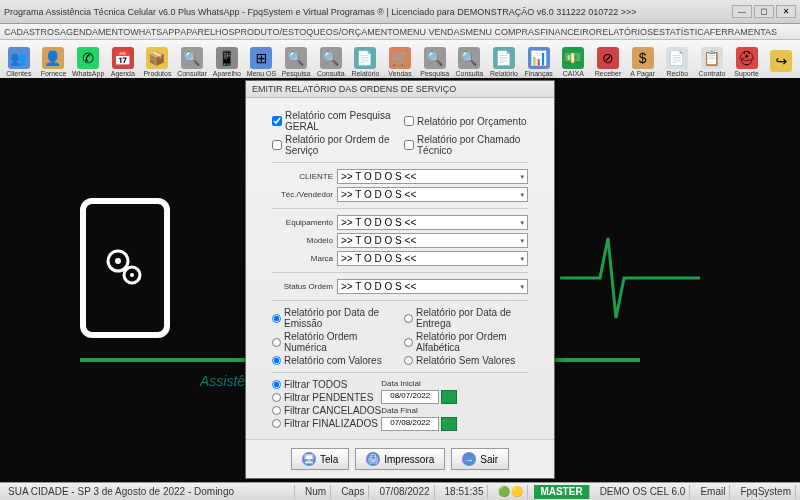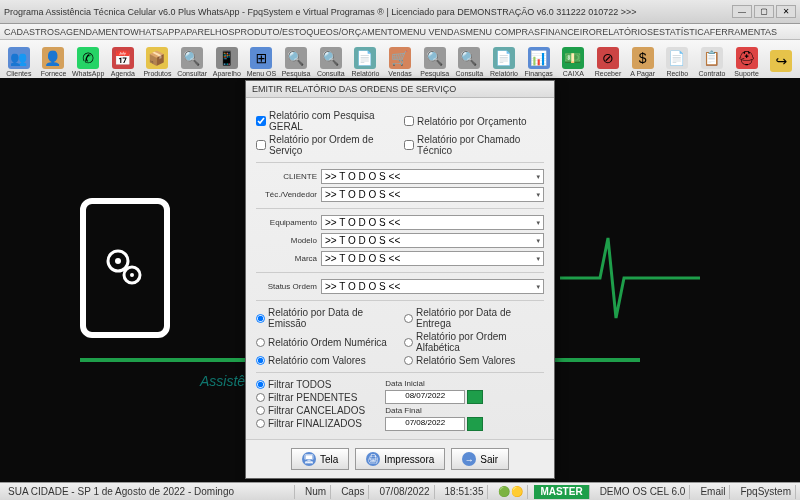--- a/index.html
+++ b/index.html
@@ -15,38 +15,38 @@
 .tb-ico { width: 22px; height: 22px; border-radius: 3px; display: flex; align-items: center; justify-content: center; font-size: 14px; }
 .tb-lbl { font-size: 7px; color: #333; margin-top: 1px; white-space: nowrap; }
 .bg { position: absolute; top: 78px; left: 0; right: 0; bottom: 18px; background: #0a0a0a; display: flex; align-items: center; justify-content: center; overflow: hidden; }
 .logo { position: absolute; left: 80px; top: 120px; }
 .logo-phone { width: 90px; height: 140px; border: 6px solid #fff; border-radius: 12px; display: flex; align-items: center; justify-content: center; }
 .logo-line { position: absolute; left: 80px; top: 280px; width: 560px; height: 4px; background: #1e9e4a; }
 .logo-tag { position: absolute; left: 200px; top: 295px; color: #0f766e; font-size: 14px; font-style: italic; }
 .pulse { position: absolute; right: 100px; top: 140px; }
 .dialog { position: absolute; left: 245px; top: 80px; width: 310px; background: linear-gradient(#f2f2f2,#e8e8e8); border: 1px solid #666; box-shadow: 2px 2px 8px rgba(0,0,0,.5); }
 .dlg-title { background: linear-gradient(#eee,#ddd); padding: 3px 6px; font-size: 9px; color: #333; border-bottom: 1px solid #bbb; }
-.dlg-body { padding: 8px 10px; }
+.dlg-body { padding: 8px 26px; }
 .chk-row { display: flex; gap: 12px; margin-bottom: 4px; }
 .chk { display: flex; align-items: center; gap: 3px; font-size: 8px; color: #333; }
 .chk input { width: 10px; height: 10px; }
 .sep { height: 1px; background: #ccc; margin: 6px 0; }
 .fld-row { display: flex; align-items: center; margin-bottom: 3px; }
 .fld-lbl { width: 65px; text-align: right; font-size: 8px; color: #333; padding-right: 4px; }
 .fld-sel { flex: 1; height: 15px; background: #fff; border: 1px solid #999; font-size: 10px; padding: 0 3px; display: flex; align-items: center; justify-content: space-between; }
 .fld-sel::after { content: "▾"; font-size: 7px; color: #555; }
 .rad-grid { display: grid; grid-template-columns: 1fr 1fr; gap: 2px 8px; margin: 4px 0; }
 .rad { display: flex; align-items: center; gap: 3px; font-size: 8px; color: #333; }
 .rad input { width: 9px; height: 9px; }
-.filter-sec { display: flex; gap: 20px; margin-top: 4px; }
+.filter-sec { display: flex; margin-top: 4px; }
 .filter-col { display: flex; flex-direction: column; gap: 2px; }
 .date-grp { display: flex; flex-direction: column; gap: 2px; }
 .date-lbl { font-size: 8px; color: #333; }
 .date-row { display: flex; align-items: center; gap: 2px; }
-.date-inp { width: 80px; height: 14px; background: #fff; border: 1px solid #999; font-size: 8px; padding: 0 3px; text-align: center; }
+.date-inp { width: 58px; height: 14px; background: #fff; border: 1px solid #999; font-size: 8px; padding: 0 3px; text-align: center; }
 .date-btn { width: 16px; height: 14px; background: #1e9e4a; border: 1px solid #157a38; }
 .dlg-btns { display: flex; gap: 6px; justify-content: center; padding: 8px; border-top: 1px solid #ccc; background: #eee; }
 .dlg-btn { display: flex; align-items: center; gap: 4px; padding: 3px 10px; background: linear-gradient(#fff,#e0e0e0); border: 1px solid #999; font-size: 9px; cursor: pointer; }
 .dlg-btn-ico { width: 14px; height: 14px; border-radius: 50%; display: flex; align-items: center; justify-content: center; font-size: 9px; }
 .statusbar { position: absolute; bottom: 0; left: 0; right: 0; height: 18px; background: linear-gradient(#f0f0f0,#d8d8d8); border-top: 1px solid #999; display: flex; align-items: center; padding: 0 4px; gap: 6px; font-size: 8px; color: #333; }
 .sb-seg { padding: 0 4px; border-right: 1px solid #bbb; height: 14px; display: flex; align-items: center; }
 .sb-master { background: #1e9e4a; color: #fff; padding: 0 6px; font-weight: bold; }
 </style>
 </head>
 <body>
@@ -319,21 +319,21 @@
         <span>Impressora</span>
       </div>
       <div class="dlg-btn">
         <span class="dlg-btn-ico" style="background:#5b8bd4;color:#fff">→</span>
         <span>Sair</span>
       </div>
     </div>
 </div>
 
 <div class="statusbar">
-  <div class="sb-seg" style="flex:1">SUA CIDADE - SP  1 de Agosto de 2022 - Domingo</div>
+  <div class="sb-seg" style="flex:1">SUA CIDADE - SP  3 de Agosto de 2022 - Domingo</div>
   <div class="sb-seg">Num</div>
   <div class="sb-seg">Caps</div>
   <div class="sb-seg">07/08/2022</div>
   <div class="sb-seg">18:51:35</div>
   <div class="sb-seg">🟢🟡</div>
   <div class="sb-seg sb-master">MASTER</div>
   <div class="sb-seg">DEMO OS CEL 6.0</div>
   <div class="sb-seg">Email</div>
   <div class="sb-seg">FpqSystem</div>
 </div>

